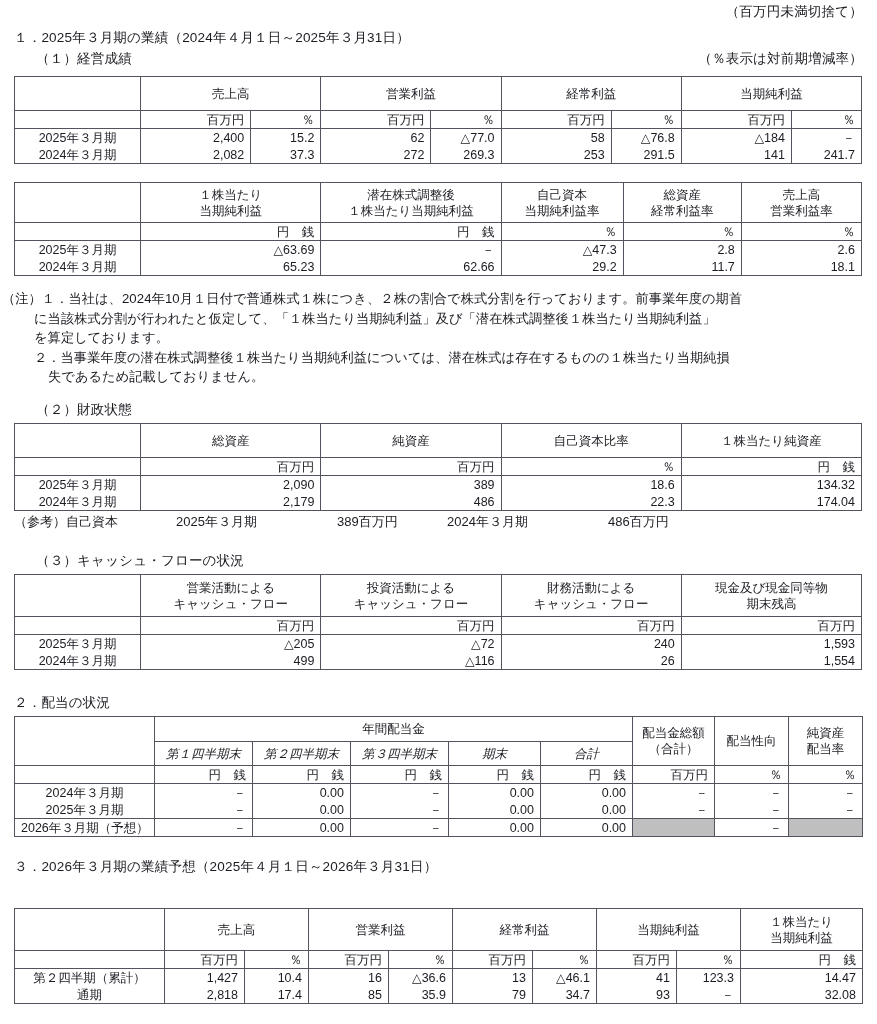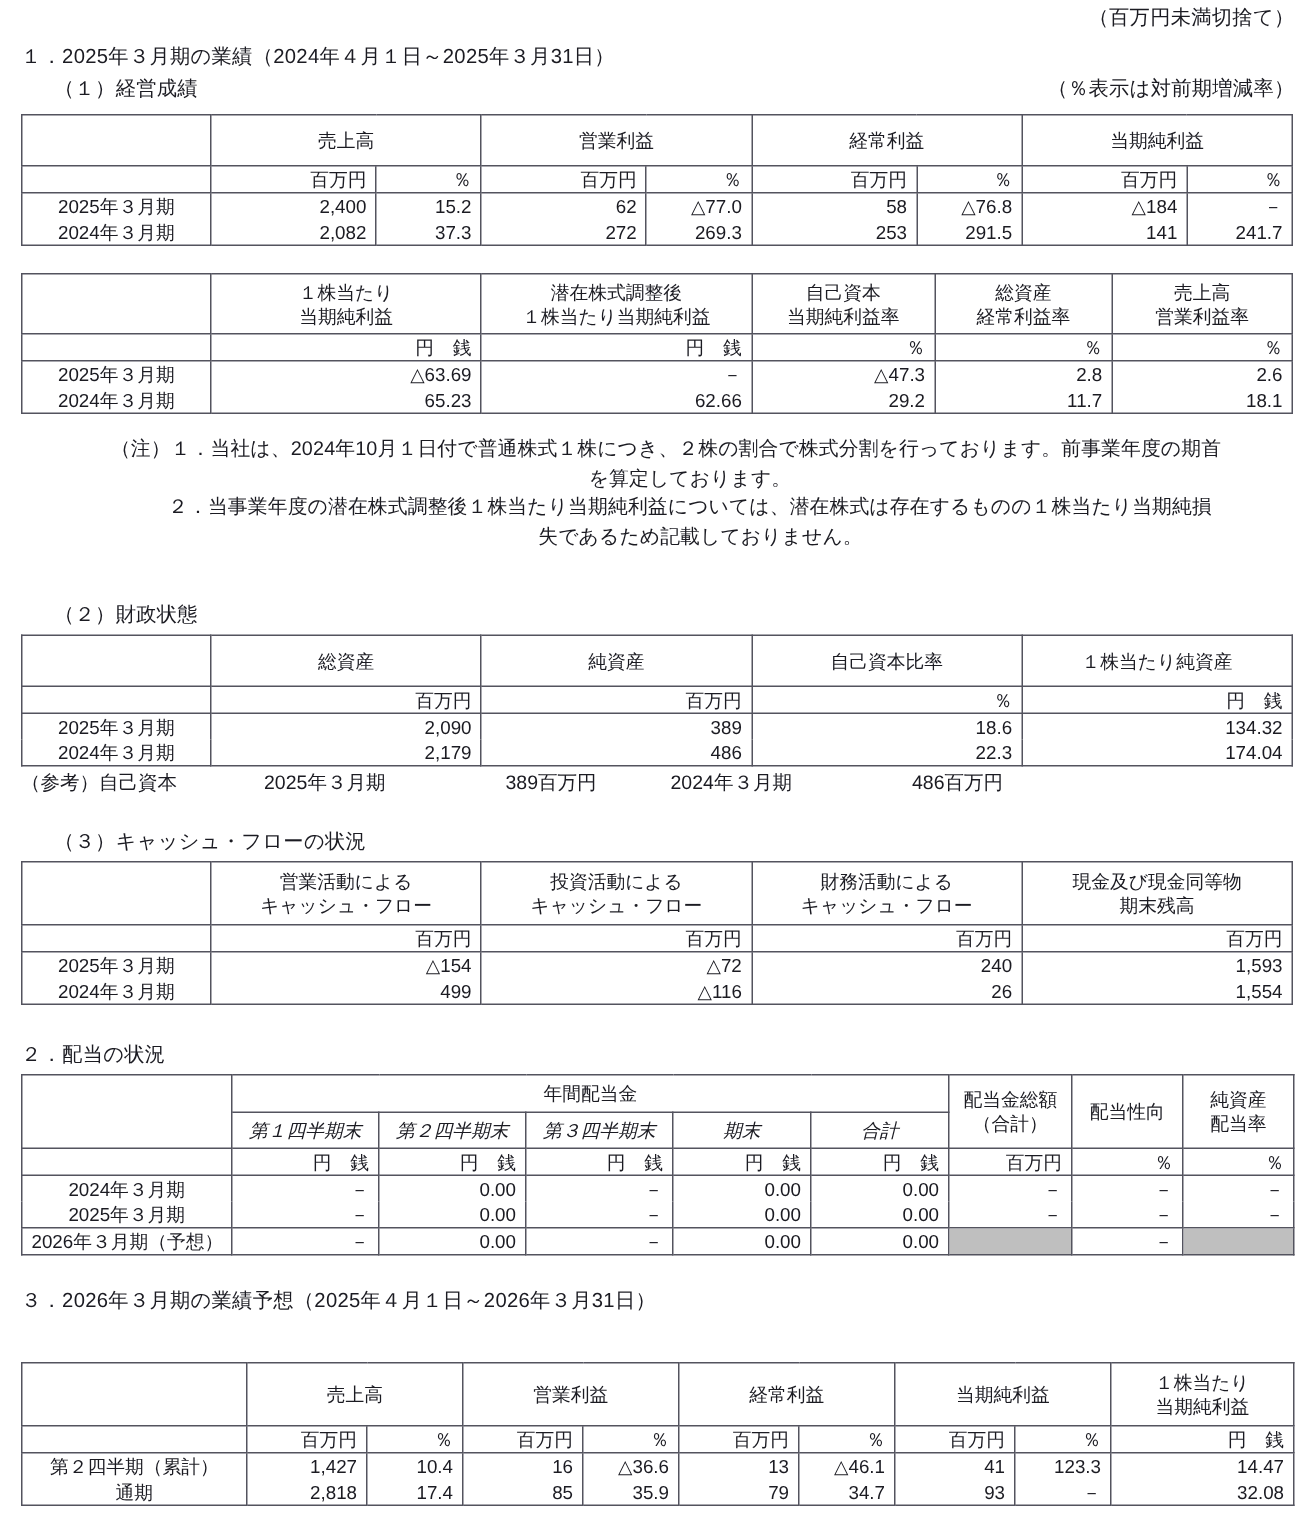--- a/index.html
+++ b/index.html
@@ -82,25 +82,24 @@
   }
   .nbrd-b { border-bottom: none !important; }
   .nbrd-t { border-top: none !important; }
   .gray { background: #bfbfbf; }
 
   
   .twoline { line-height: 15px; }
 
   
   .notes {
-    padding-left: 14px;
+    padding-left: 2px;
     font-size: 13.2px;
     line-height: 19.5px;
     letter-spacing: 0.1px;
-    text-align: center;
   }
   .notes .ind1 { display: block; text-indent: 0; padding-left: 0; }
   .notes .ind2 { display: block; padding-left: 32px; }
   .notes .ind3 { display: block; padding-left: 46px; }
 
   .sp { display: block; }
 </style>
 </head>
 <body>
 
@@ -225,20 +224,21 @@
         <td class="rgt nbrd-t">62.66</td>
         <td class="rgt nbrd-t">29.2</td>
         <td class="rgt nbrd-t">11.7</td>
         <td class="rgt nbrd-t">18.1</td>
       </tr>
     </tbody>
   </table>
 
   <div class="notes" style="position:absolute; top:289px; left:0; width:860px;">
     <span class="ind1">（注）１．当社は、2024年10月１日付で普通株式１株につき、２株の割合で株式分割を行っております。前事業年度の期首</span>
+    <span class="ind2">に当該株式分割が行われたと仮定して、「１株当たり当期純利益」及び「潜在株式調整後１株当たり当期純利益」</span>
     <span class="ind2">を算定しております。</span>
     <span class="ind2">２．当事業年度の潜在株式調整後１株当たり当期純利益については、潜在株式は存在するものの１株当たり当期純損</span>
     <span class="ind3">失であるため記載しておりません。</span>
   </div>
 
   <div class="rowline sub-head" style="position:absolute; top:403px; left:0;">（２）財政状態</div>
 
   <table class="fin" id="t-financial" style="position:absolute; top:423px; left:0; width:848px;">
     <colgroup>
       <col style="width:126px">
@@ -319,21 +319,21 @@
       </tr>
       <tr class="unitrow">
         <td></td>
         <td class="rgt">百万円</td>
         <td class="rgt">百万円</td>
         <td class="rgt">百万円</td>
         <td class="rgt">百万円</td>
       </tr>
       <tr class="datarow">
         <td class="rowlabel nbrd-b nbrd-t">2025年３月期</td>
-        <td class="rgt nbrd-b nbrd-t">△154</td>
+        <td class="rgt nbrd-b nbrd-t">△205</td>
         <td class="rgt nbrd-b nbrd-t">△72</td>
         <td class="rgt nbrd-b nbrd-t">240</td>
         <td class="rgt nbrd-b nbrd-t">1,593</td>
       </tr>
       <tr class="datarow">
         <td class="rowlabel nbrd-t">2024年３月期</td>
         <td class="rgt nbrd-t">499</td>
         <td class="rgt nbrd-t">△116</td>
         <td class="rgt nbrd-t">26</td>
         <td class="rgt nbrd-t">1,554</td>

